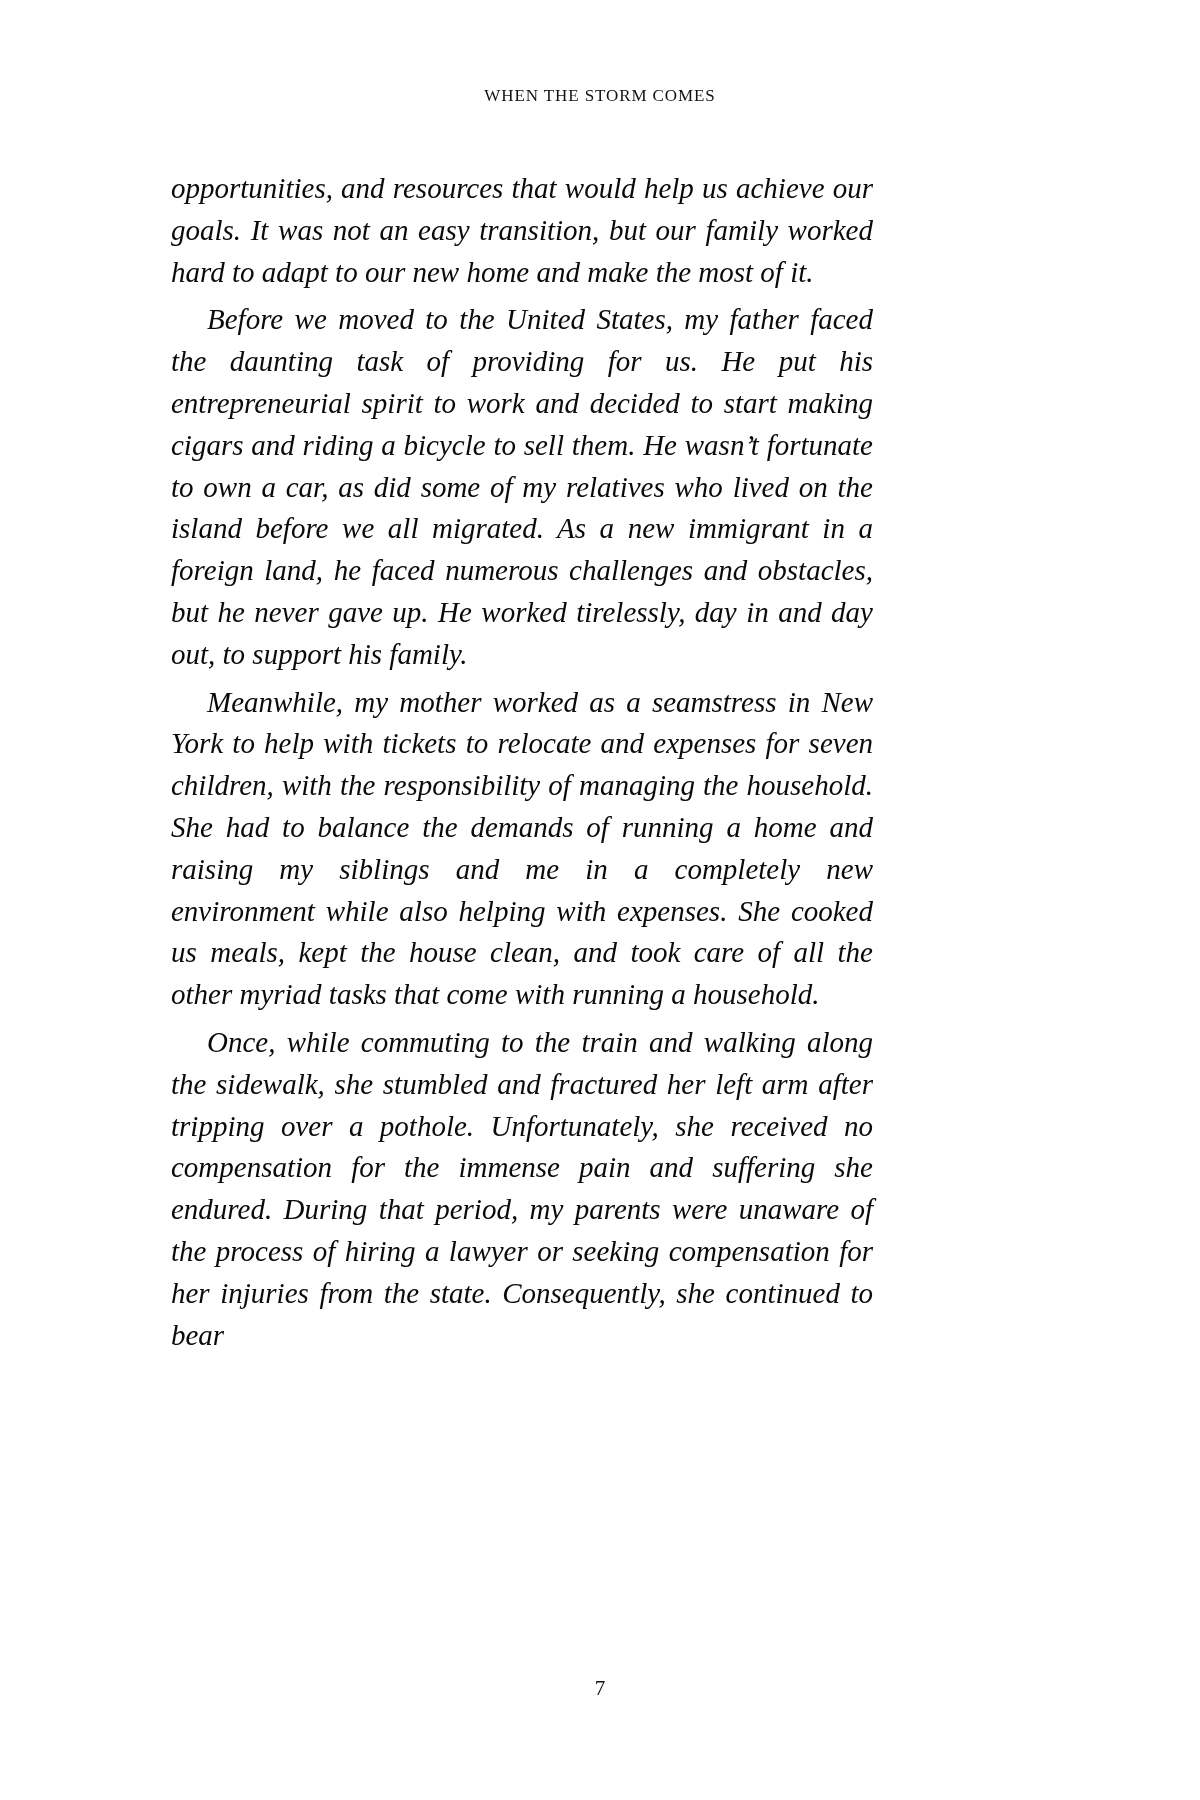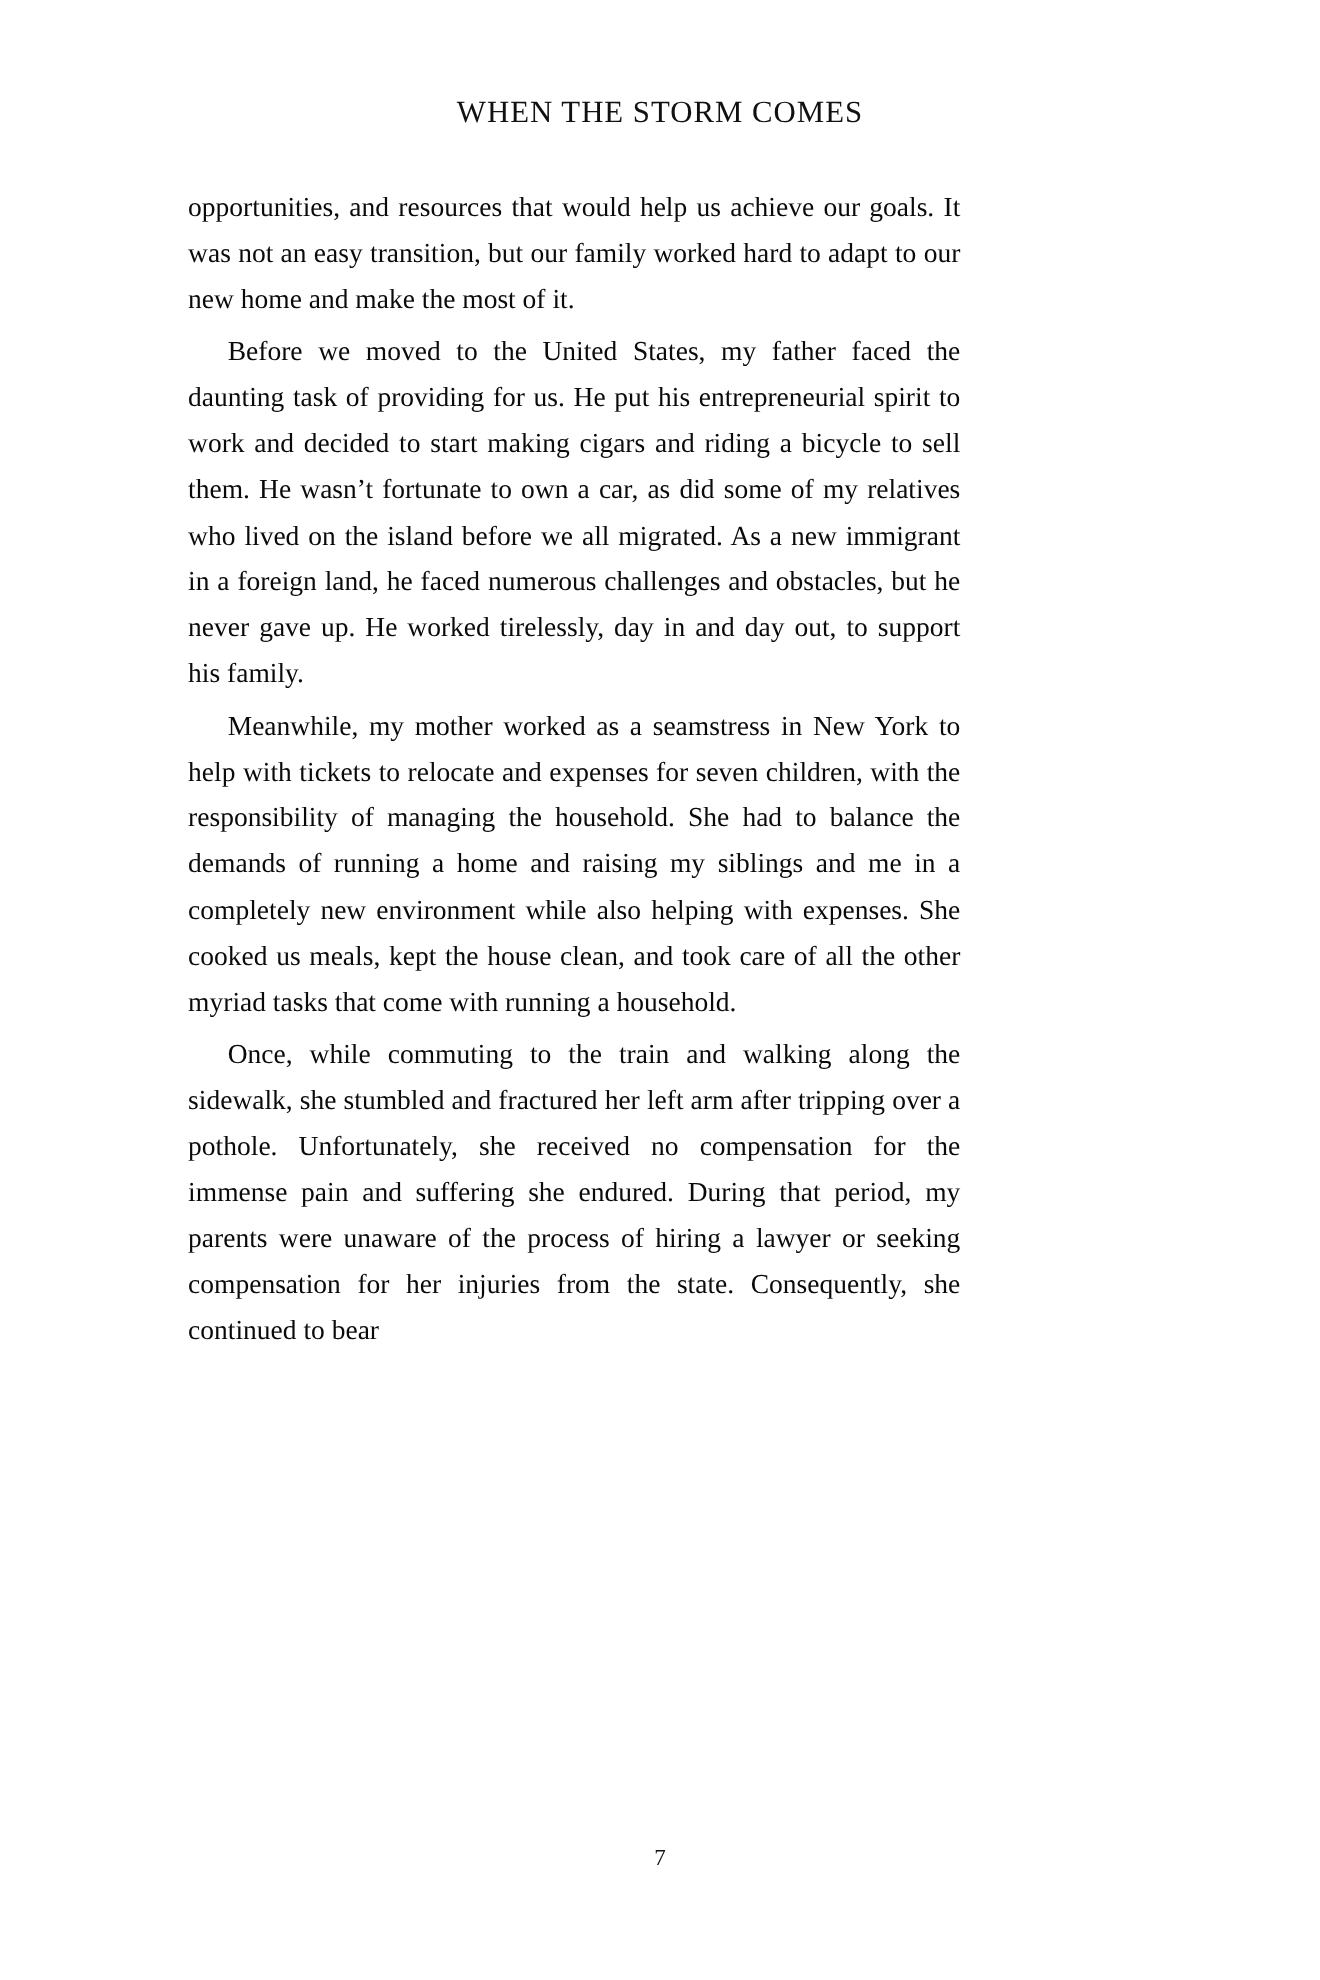--- a/index.html
+++ b/index.html
@@ -21,43 +21,44 @@
   }
 
   
   .running-head {
     position: absolute;
     top: 86px;
     left: 0;
     width: 1200px;
     text-align: center;
     font-family: "Liberation Serif", "DejaVu Serif", serif;
-    font-size: 28px;
+    font-size: 17px;
     letter-spacing: 0.9px;
     font-variant: small-caps;
     text-transform: uppercase;
     color: #111111;
     line-height: 1.2;
   }
 
   
   .text-block {
     position: absolute;
     top: 168px;
     left: 171px;
     width: 702px;
   }
 
   .para {
     margin: 0 0 0px 0;
-    font-size: 25px;
+    font-size: 29px;
     line-height: 41.8px;
     text-align: justify;
     text-justify: inter-word;
     color: #0a0a0a;
+    font-style: italic;
     -webkit-font-smoothing: antialiased;
   }
 
   .para.indented {
     text-indent: 36px;
   }
 
   .para + .para {
     margin-top: 6px;
   }

